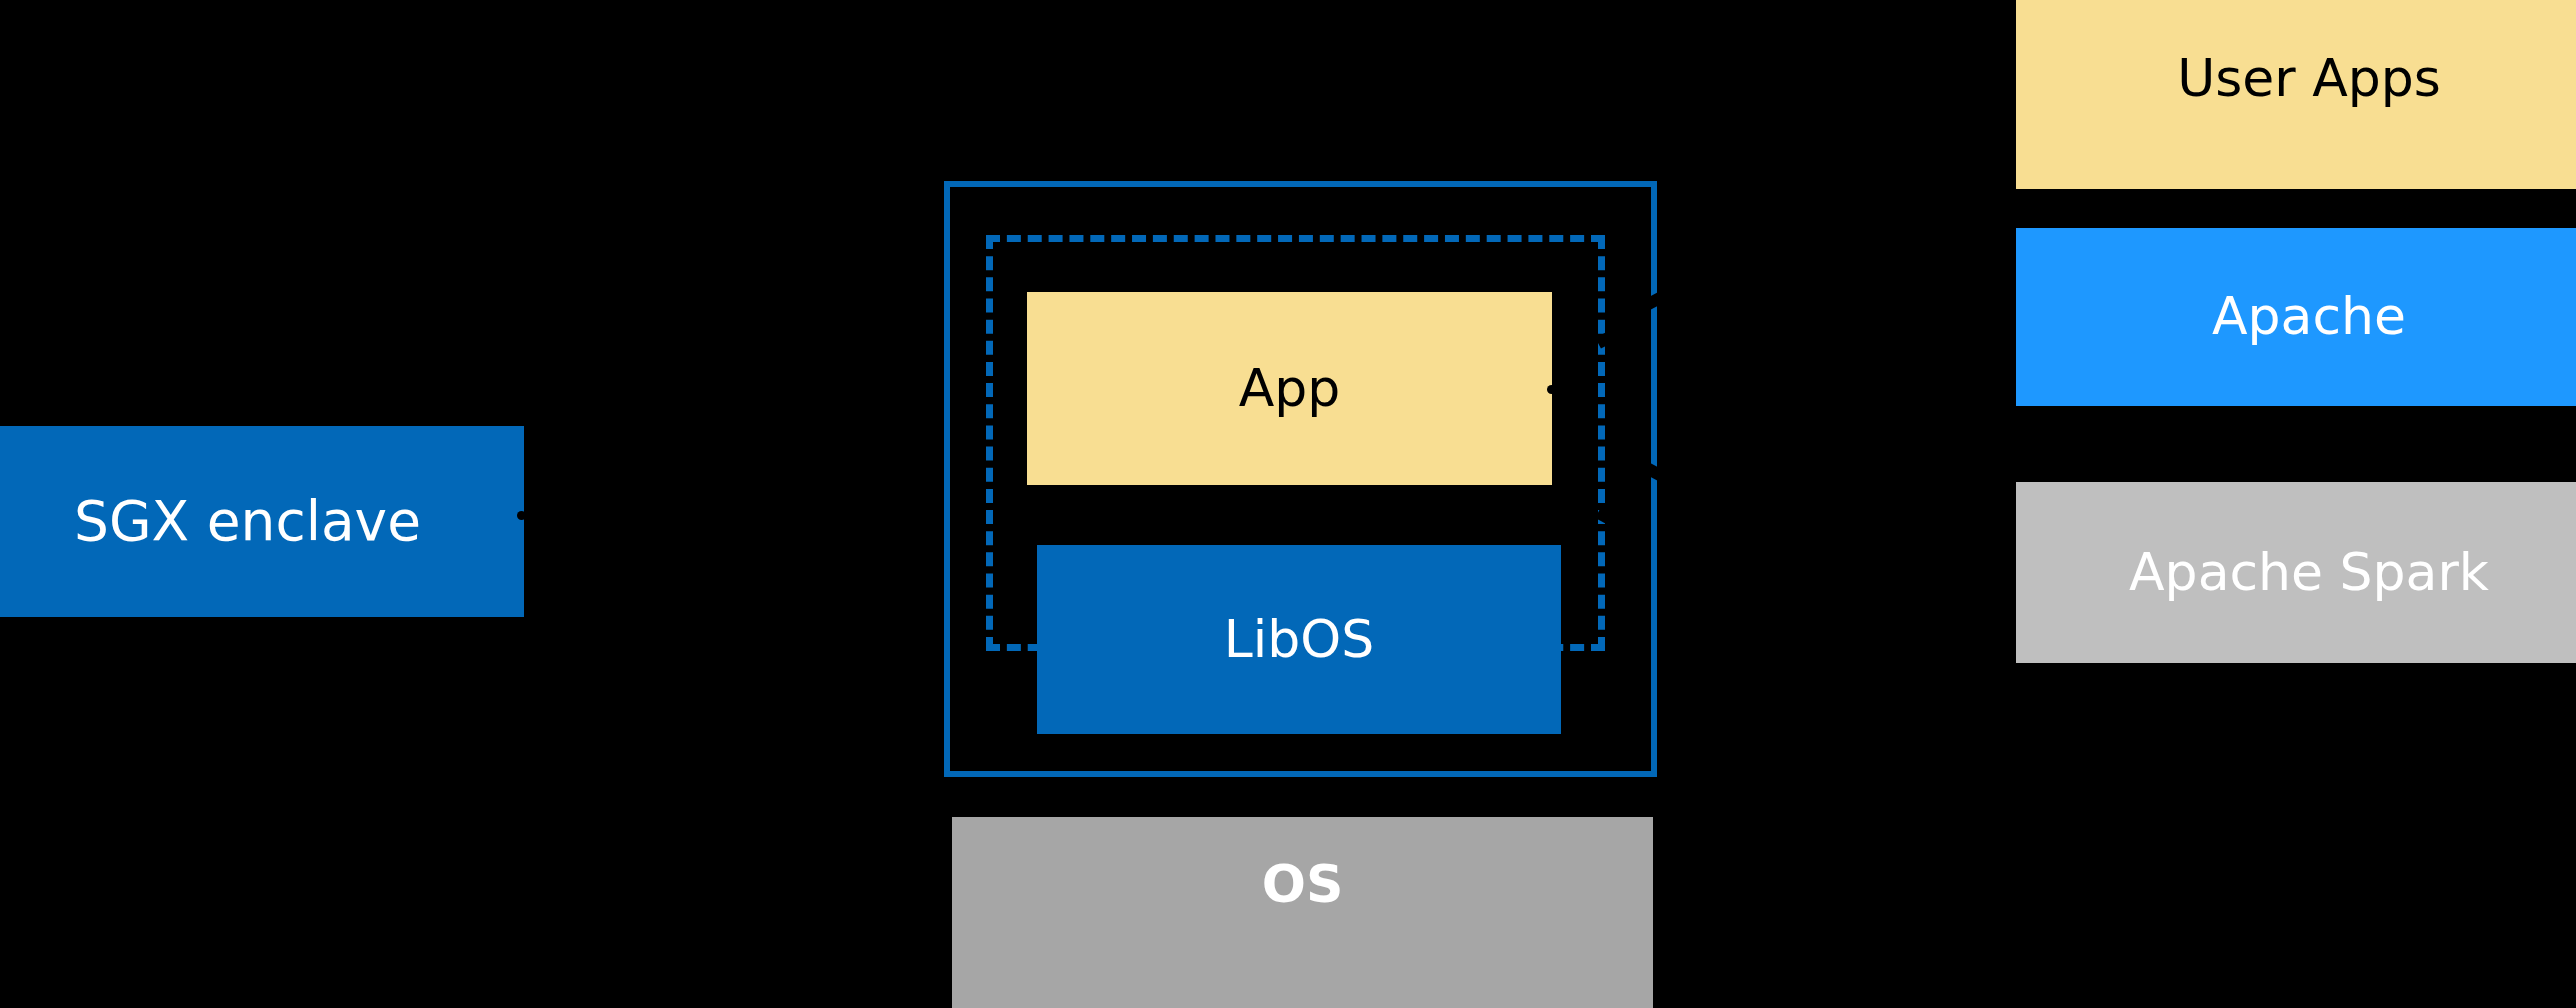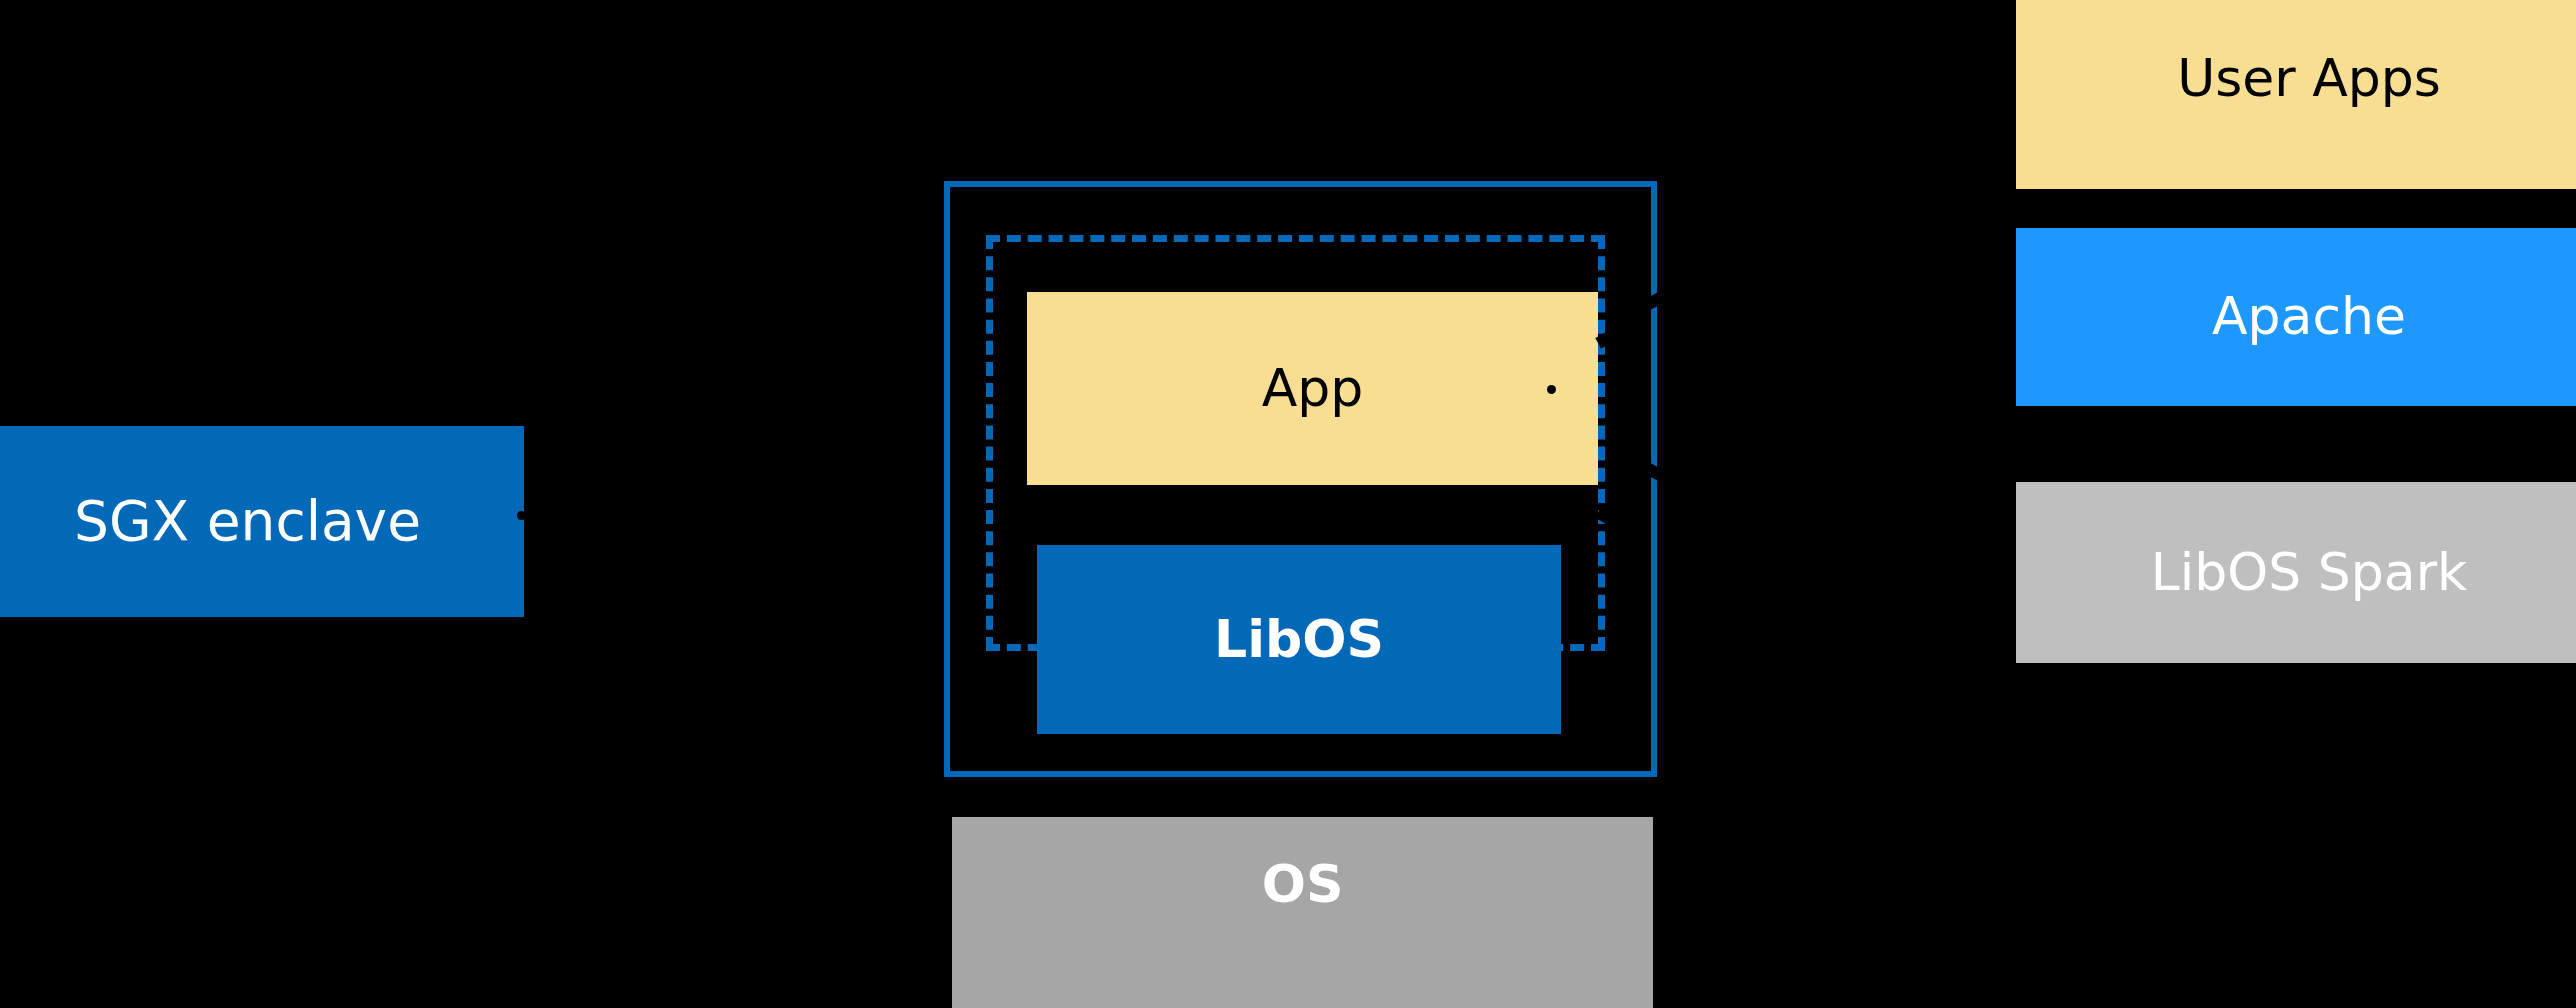--- a/index.html
+++ b/index.html
@@ -59,35 +59,34 @@
     top: 235px;
     width: 619px;
     height: 416px;
     box-sizing: border-box;
     border: 7.5px dashed #0268B8;
     background: transparent;
   }
   .app-box {
     left: 1027px;
     top: 292px;
-    width: 571px;
+    width: 525px;
     height: 193px;
     background: #F8DE92;
     color: #000000;
     font-size: 52px;
   }
   .libos-box {
     left: 1037px;
     top: 545px;
     width: 524px;
     height: 189px;
     background: #0268B8;
     color: #FFFFFF;
     font-size: 52px;
-    font-weight: bold;
   }
   .os-box {
     left: 952px;
     top: 817px;
     width: 701px;
     height: 218px;
     background: #A6A6A6;
     color: #FFFFFF;
     font-size: 52px;
     font-weight: bold;
@@ -179,17 +178,17 @@
 
   <div class="box user-apps-box">
     <span>User Apps</span>
   </div>
 
   <div class="box bigdl-box">
     <span>Apache</span>
   </div>
 
   <div class="box spark-box">
-    <span>LibOS Spark</span>
+    <span>Apache Spark</span>
   </div>
 
 </div>
 
 
 </body></html>

